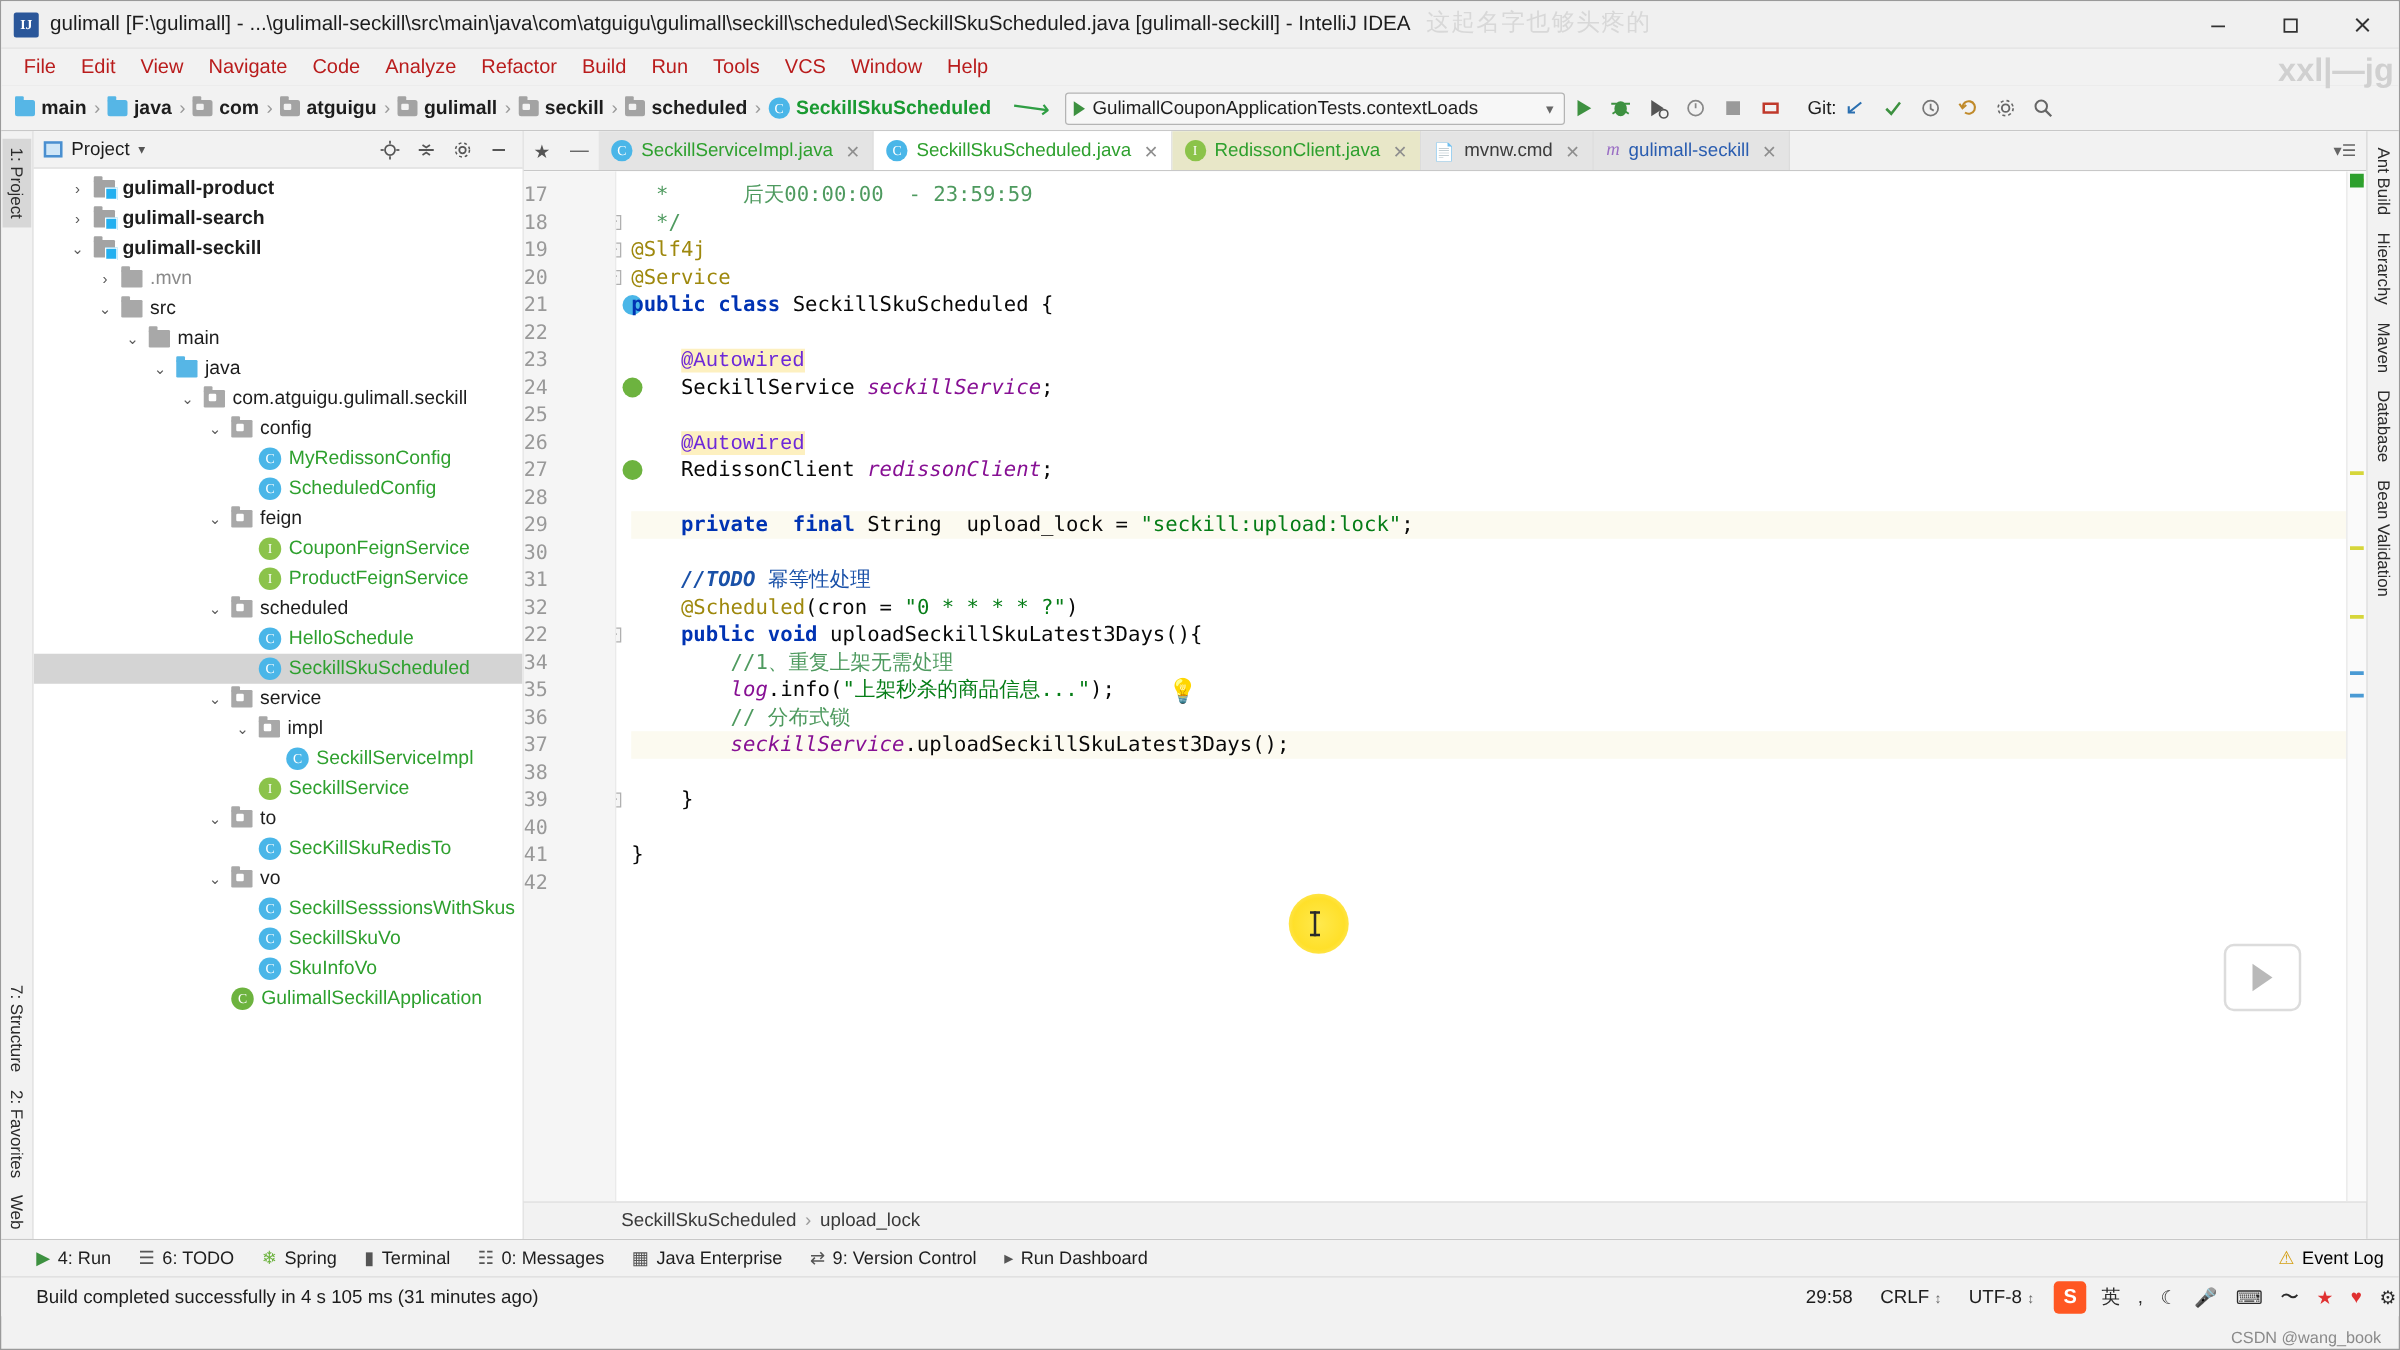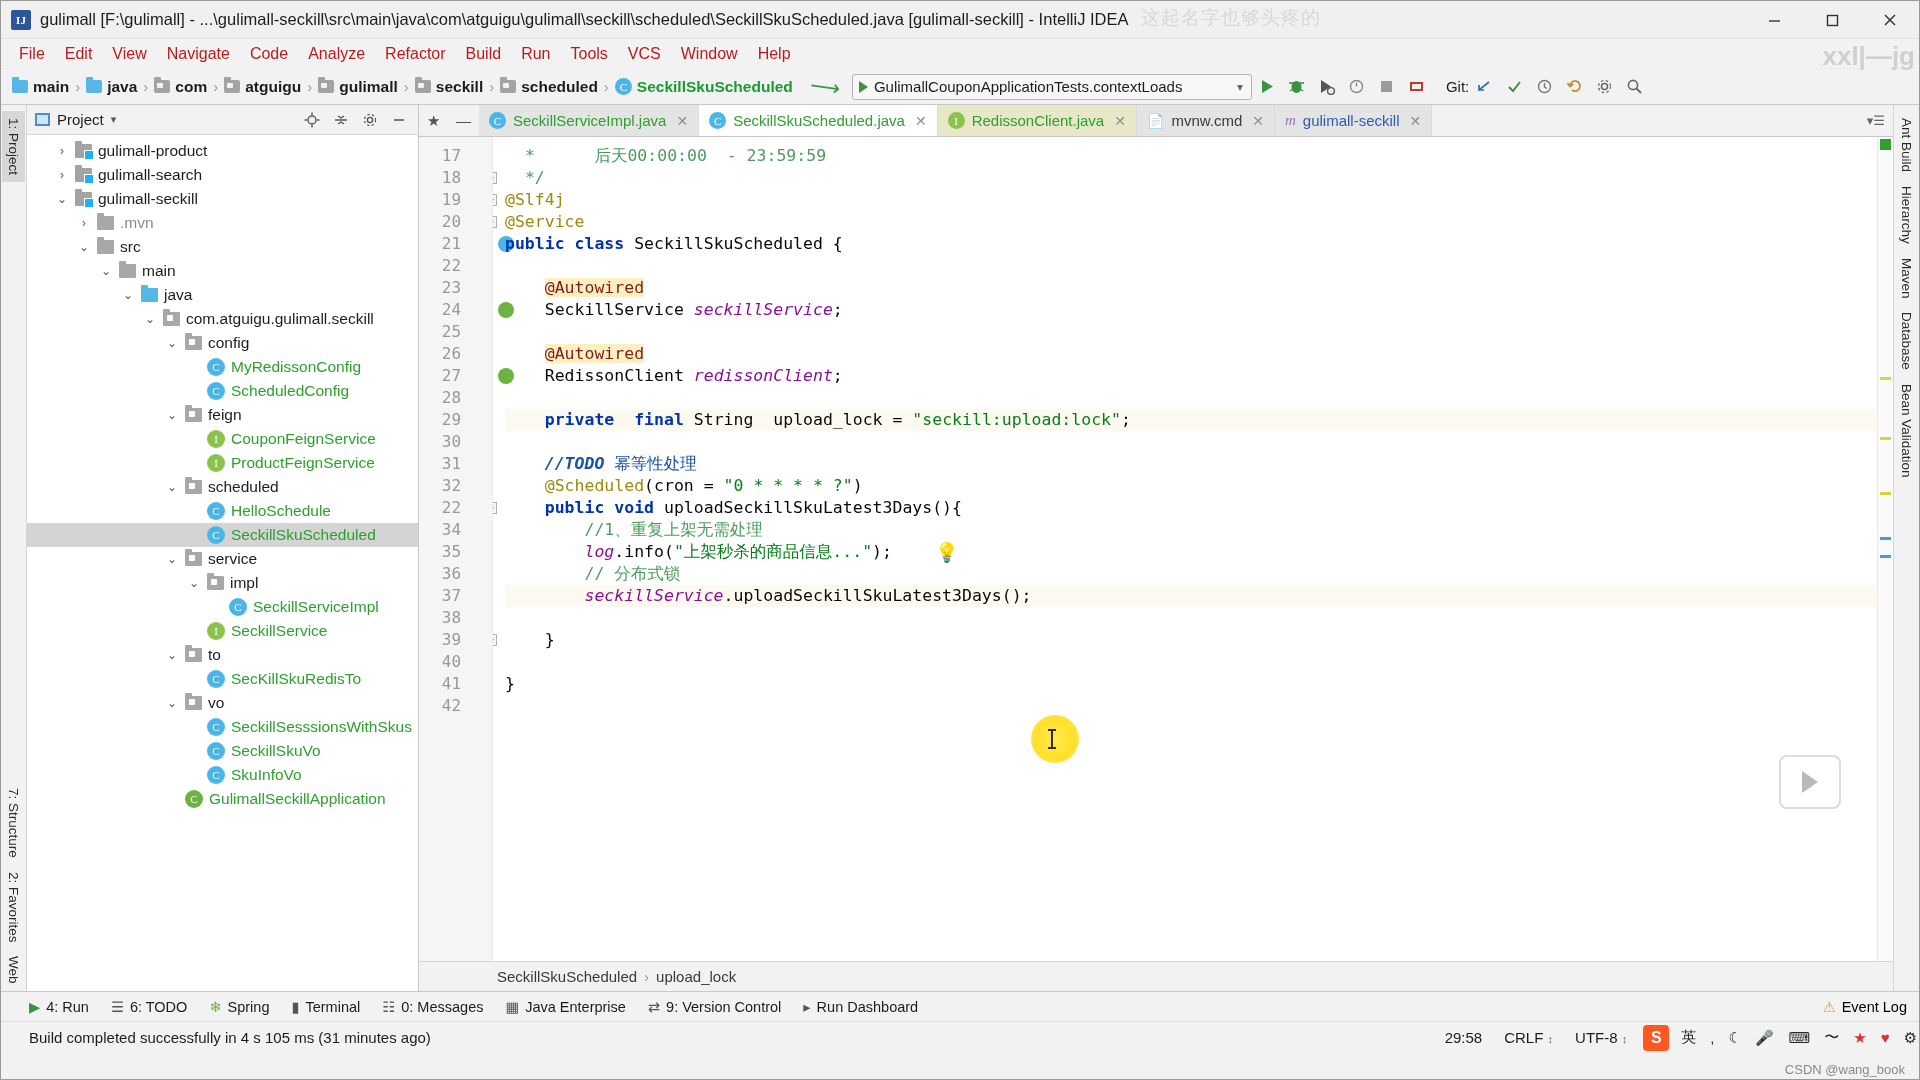--- a/index.html
+++ b/index.html
@@ -140,21 +140,21 @@
   .tree { flex:1; overflow:hidden; padding-top: 4px; font-size: 15.5px; background:#fff; }
   .tnode {
     display:flex; align-items:center; gap:6px;
     height: 24px; padding-left: 6px; white-space: nowrap;
   }
   .tnode.sel { background: #d4d4d4; }
   .tw {
     width: 14px; text-align:center; color:#5a5a5a; font-size:12px; flex:none;
   }
   .tlabel { color: #1d1d1d; }
-  .tlabel.bold { font-weight: normal; }
+  .tlabel.bold { font-weight: bold; }
   .tlabel.green { color: #2ea02e; }
   .tlabel.dim { color: #8a8a8a; }
   .mod-ico {
     width:17px;height:14px;position:relative;flex:none;
     background:#a3a3a3;border-radius:1px;
   }
   .mod-ico::before{content:'';position:absolute;left:0;top:-3px;width:7px;height:4px;background:#a3a3a3;border-radius:1px 1px 0 0;}
   .mod-ico::after{content:'';position:absolute;right:-2px;bottom:-2px;width:8px;height:8px;background:#23b0f0;border:1px solid #fff;}
   .fold {
     width:17px;height:14px;position:relative;flex:none;background:#a8a8a8;border-radius:1px;
@@ -192,33 +192,33 @@
   .etab .nm.gray { color:#3c3c3c; }
   .etab .nm.blue { color:#2a5db0; }
   .tabstrip-right { flex:1; display:flex; align-items:center; justify-content:flex-end; padding-right:8px; gap:8px; color:#666; font-size:13px; }
 
   .codearea { flex:1; display:flex; position:relative; overflow:hidden; background:#fff; }
   .gutter {
     width: 74px; background:#f5f5f5; border-right:1px solid #eaeaea;
     padding-top: 8px; flex:none; position:relative;
   }
   .gline {
-    height: 22px; line-height:22px; text-align:center; padding-right:8px;
+    height: 22px; line-height:22px; text-align:left; padding-right:8px;
     font-size:16px; color:#999; font-family:"DejaVu Sans Mono", monospace;
     position:relative;
   }
   .code {
     flex:1; padding: 8px 0 0 12px; overflow:hidden; position:relative;
     font-family:"DejaVu Sans Mono", monospace; font-size:16.5px; line-height:22px;
     white-space: pre;
   }
   .cline { height:22px; }
   .kw { color:#0033b3; font-weight:bold;text-align:center; }
   .anno { color:#9e880d; }
-  .annohl { color:#7f1d1d; background:#fdf0c0; }
+  .annohl { color:#6d28d9; background:#fdf0c0;font-family:Liberation Mono, monospace; }
   .str { color:#067d17; }
   .cmt-green { color:#4e9a5f; }
   .todo { color:#1a51a8; font-style:italic; font-weight:bold; }
   .todo-txt { color:#1a51a8; }
   .fld { color:#871094; font-style:italic; }
   .plain { color:#080808; }
 
   .foldmark {
     position:absolute; left:-20px; top:5px; width:12px; height:12px;
     border:1px solid #b0b0b0; background:#f5f5f5; color:#777;

